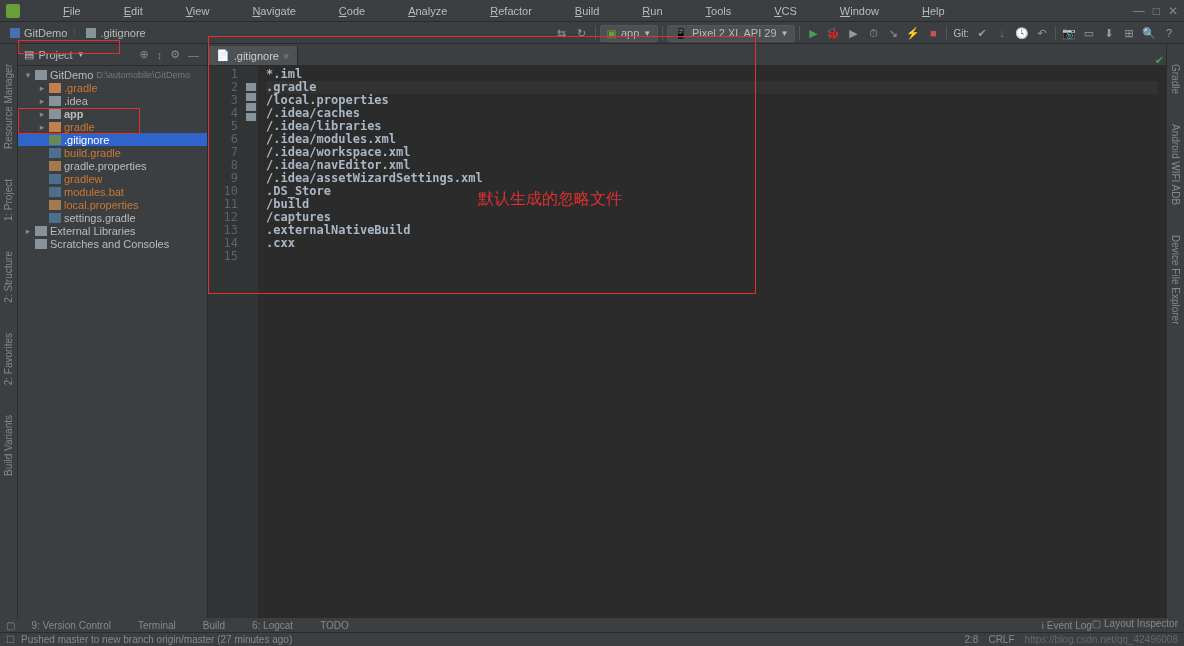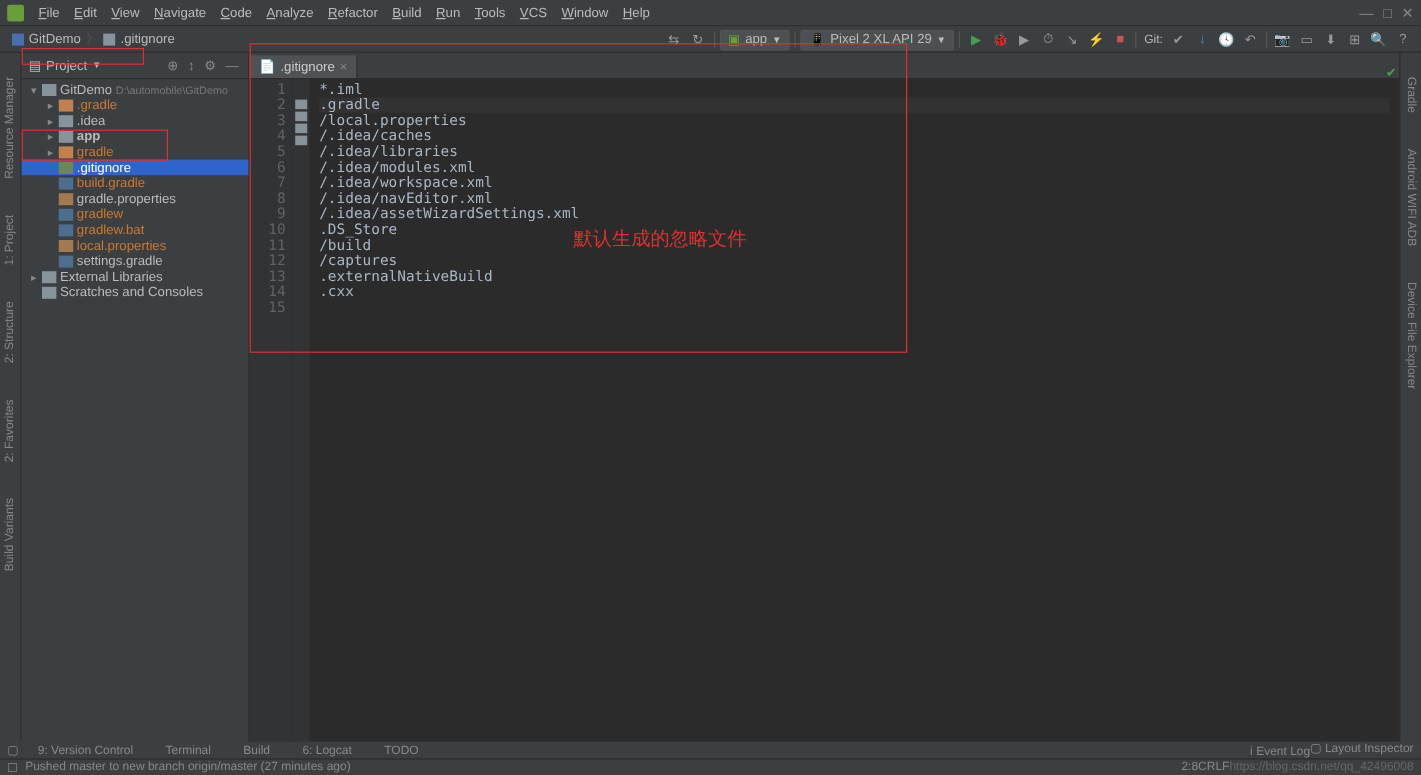--- a/index.html
+++ b/index.html
@@ -13,21 +13,21 @@
   position: relative;
 }
 .menubar {
   height: 22px;
   background: #3c3f41;
   display: flex; align-items: center;
   padding: 0 6px;
   border-bottom: 1px solid #2b2b2b;
 }
 .menubar .icon-as { width: 14px; height: 14px; background: #689f38; border-radius: 2px; margin-right: 6px; }
-.menubar .menu-item { padding: 0 6px; color: #bbb; cursor: pointer; }
+.menubar .menu-item { padding: 0 6px; color: #bbb; cursor: pointer; margin-left: 31px; }
 .menubar .menu-item u { text-decoration: underline; }
 .menubar .path { color: #777; margin-left: 12px; font-size: 10px; }
 .menubar .rt { margin-left: auto; display: flex; gap: 8px; }
 .menubar .rt span { color: #888; cursor: pointer; font-size: 12px; }
 .navbar {
   height: 22px;
   background: #3c3f41;
   display: flex; align-items: center;
   padding: 0 6px;
   border-bottom: 1px solid #2b2b2b;
@@ -126,32 +126,32 @@
 .gutter2 {
   width: 14px; background: #313335;
   padding: 2px 0;
   line-height: 13px;
 }
 .gutter2 .fi { width: 10px; height: 8px; background: #87939a; margin: 2px auto; }
 .lines {
   flex: 1; padding: 2px 8px;
   line-height: 13px; color: #a9b7c6;
 }
-.lines .line { white-space: pre; }
+.lines .line { white-space: pre; font-weight: bold; }
 .lines .line.cur { background: #323232; }
 .statusbar {
   position: absolute; bottom: 0; left: 0; right: 0;
   height: 14px;
   background: #3c3f41;
   border-top: 1px solid #2b2b2b;
   display: flex; align-items: center;
   padding: 0 6px;
   font-size: 10px; color: #888;
 }
-.statusbar .right { margin-left: auto; display: flex; }
+.statusbar .right { margin-left: auto; display: flex; gap: 10px; }
 .bottombar {
   position: absolute; bottom: 14px; left: 0; right: 0;
   height: 14px;
   background: #3c3f41;
   display: flex; align-items: center;
   padding: 0 6px; gap: 16px;
   font-size: 10px; color: #888;
 }
 .bottombar .right { margin-left: auto; display: flex; }
 .redbox { position: absolute; border: 1px solid #e03030; pointer-events: none; }
@@ -303,21 +303,21 @@
           <span class="label ">gradle.properties</span>
         </div>
         <div class="row" style="padding-left: 20px;">
           <span class="arr"></span>
           <span class="fi file-gradle"></span>
           <span class="label org">gradlew</span>
         </div>
         <div class="row" style="padding-left: 20px;">
           <span class="arr"></span>
           <span class="fi file-gradle"></span>
-          <span class="label org">gradlew.bat</span>
+          <span class="label org">modules.bat</span>
         </div>
         <div class="row" style="padding-left: 20px;">
           <span class="arr"></span>
           <span class="fi file-prop"></span>
           <span class="label org">local.properties</span>
         </div>
         <div class="row" style="padding-left: 20px;">
           <span class="arr"></span>
           <span class="fi file-gradle"></span>
           <span class="label ">settings.gradle</span>

